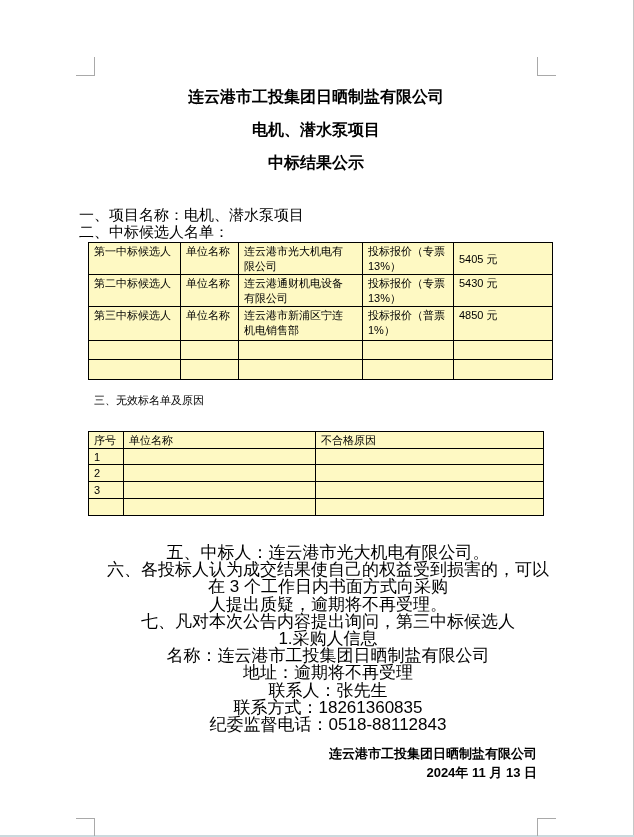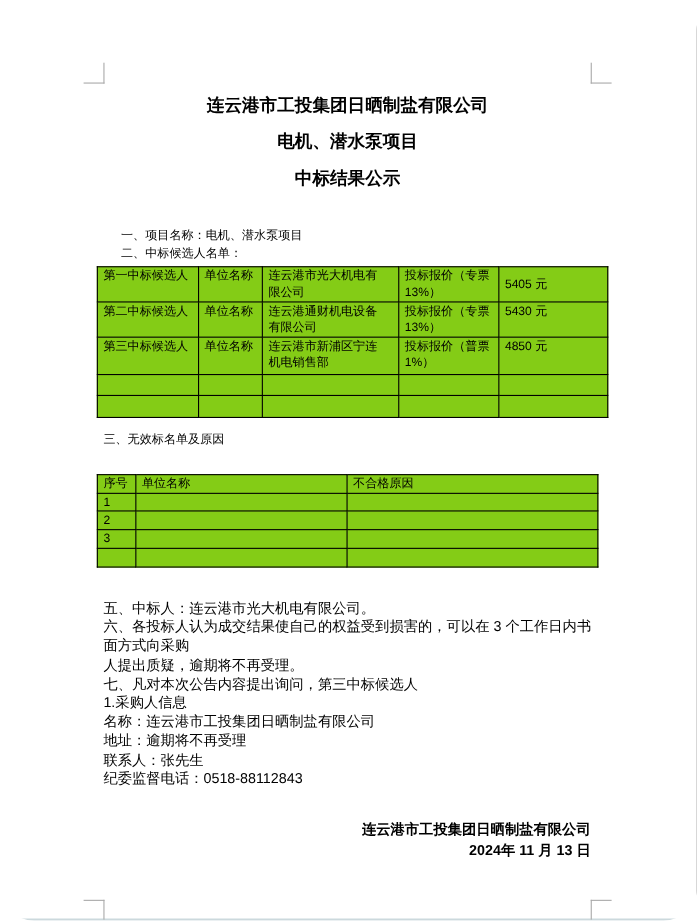--- a/index.html
+++ b/index.html
@@ -4,65 +4,64 @@
 <style>
   * { margin:0; padding:0; box-sizing:border-box; }
   html,body { background:#ffffff; }
   .page {
     position:relative;
     width:634px; height:837px;
     background:#ffffff;
     color:#000000;
     font-family:"Liberation Sans","DejaVu Sans",sans-serif;
     overflow:hidden;
-    border-radius:31px;
   }
   
   .edge-right  { position:absolute; top:0; right:0; width:1px; height:100%; background:#c6c6c6; }
   .edge-bottom { position:absolute; left:0; bottom:0; width:100%; height:2px; background:#ccd9dd; }
   
   .crop { position:absolute; width:19px; height:19px; }
   .crop-tl { left:76px;  top:57px;  border-right:1px solid #a9a9a9; border-bottom:1px solid #a9a9a9; }
   .crop-tr { left:537px; top:57px;  border-left:1px solid #a9a9a9;  border-bottom:1px solid #a9a9a9; }
   .crop-bl { left:76px;  top:818px; height:18px; border-right:1px solid #a9a9a9; border-top:1px solid #a9a9a9; }
   .crop-br { left:537px; top:818px; height:18px; border-left:1px solid #a9a9a9;  border-top:1px solid #a9a9a9; }
 
   .title-block {
     position:absolute; top:80px; left:95px; width:442px;
     text-align:center; font-weight:bold; font-size:16px; line-height:33px;
   }
   .intro-block {
-    position:absolute; top:206px; left:110px; width:450px;
-    font-size:11px; line-height:17px;
+    position:absolute; top:206px; left:79px; width:450px;
+    font-size:15px; line-height:17px;
   }
   table.doc-table {
     position:absolute; border-collapse:collapse; table-layout:fixed;
-    background:#84cc16;
+    background:#fef9c3;
   }
   table.t1 { top:242px; left:88px; width:464px; }
   table.t2 { top:431px; left:88px; width:455px; }
   .doc-table td {
     border:1px solid #000000;
     font-size:11px; line-height:15px;
     padding:1px 5px 0 5px;
     vertical-align:top;
     white-space:pre-line;
     overflow:hidden;
     text-align:left;
     font-weight:normal;
   }
   table.t2 td { line-height:14px; padding:0 5px; vertical-align:middle; }
   td.vmid { vertical-align:middle; }
   .section3-heading {
     position:absolute; top:393px; left:94px;
     font-size:11px; line-height:15px;
   }
   .body-block {
-    position:absolute; top:544px; left:94px; width:452px;
-    font-size:13px; line-height:17.2px;
+    position:absolute; top:544px; left:102px; width:452px;
+    font-size:17px; line-height:17.2px;text-align:center;
   }
   .body-block > div { white-space:pre-line; }
   .signature-block {
     position:absolute; top:744px; left:95px; width:442px;
     text-align:right; font-weight:bold; font-size:13px; line-height:19px;
   }
 </style>
 </head>
 <body>
 
@@ -179,20 +178,21 @@
 
   <div class="body-block">
     <div>五、中标人：连云港市光大机电有限公司。</div>
     <div>六、各投标人认为成交结果使自己的权益受到损害的，可以在 3 个工作日内书面方式向采购
 人提出质疑，逾期将不再受理。</div>
     <div>七、凡对本次公告内容提出询问，第三中标候选人</div>
     <div>1.采购人信息</div>
     <div>名称：连云港市工投集团日晒制盐有限公司</div>
     <div>地址：逾期将不再受理</div>
     <div>联系人：张先生</div>
+    <div>联系方式：18261360835</div>
     <div>纪委监督电话：0518-88112843</div>
   </div>
 
   <div class="signature-block">
     <div>连云港市工投集团日晒制盐有限公司</div>
     <div>2024年 11 月 13 日</div>
   </div>
 
 </div>
 

